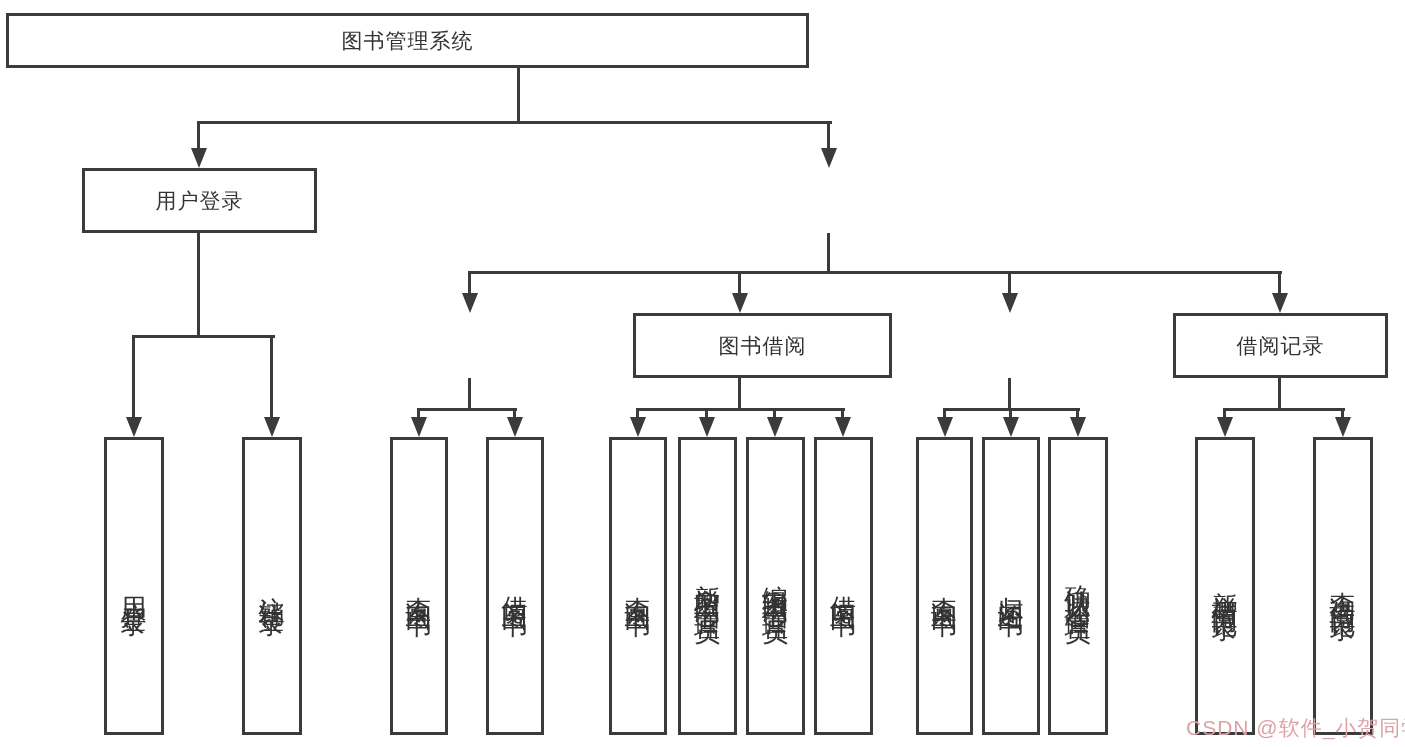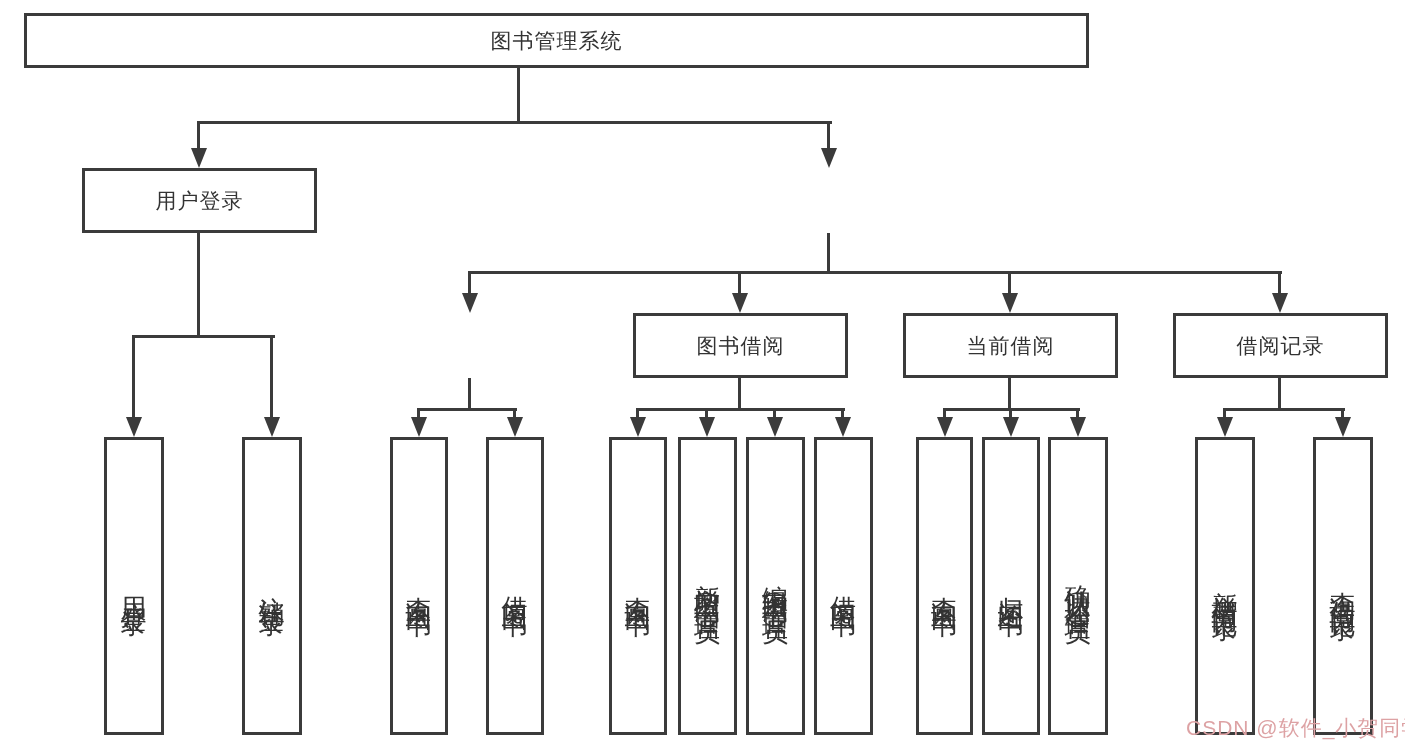--- a/index.html
+++ b/index.html
@@ -55,21 +55,21 @@
     color:#dda2a4;
     letter-spacing:1px;
     white-space:nowrap;
   }
 </style>
 </head>
 <body>
 
 <div class="stage">
 
-  <div class="box" style="left:24px;top:13px;width:1065px;height:55px;">
+  <div class="box" style="left:6px;top:13px;width:803px;height:55px;">
     <span>图书管理系统</span>
   </div>
 
   <div class="vline" style="left:517px;top:68px;height:56px;"></div>
   <div class="hline" style="left:197px;top:121px;width:635px;"></div>
   <div class="vline" style="left:197px;top:121px;height:29px;"></div>
   <div class="ah" style="left:191px;top:148px;"></div>
   <div class="vline" style="left:827px;top:121px;height:29px;"></div>
   <div class="ah" style="left:821px;top:148px;"></div>
 
@@ -88,25 +88,22 @@
   <div class="hline" style="left:468px;top:271px;width:814px;"></div>
   <div class="vline" style="left:468px;top:271px;height:26px;"></div>
   <div class="ah" style="left:462px;top:293px;"></div>
   <div class="vline" style="left:738px;top:271px;height:26px;"></div>
   <div class="ah" style="left:732px;top:293px;"></div>
   <div class="vline" style="left:1008px;top:271px;height:26px;"></div>
   <div class="ah" style="left:1002px;top:293px;"></div>
   <div class="vline" style="left:1278px;top:271px;height:26px;"></div>
   <div class="ah" style="left:1272px;top:293px;"></div>
 
-  <div class="box" style="left:633px;top:313px;width:215px;height:65px;">
+  <div class="box" style="left:633px;top:313px;width:259px;height:65px;">
     <span>图书借阅</span>
-  </div>
-  <div class="box" style="left:903px;top:313px;width:215px;height:65px;">
-    <span>当前借阅</span>
   </div>
   <div class="box" style="left:1173px;top:313px;width:215px;height:65px;font-family:Liberation Mono, monospace;">
     <span>借阅记录</span>
   </div>
 
   <div class="vline" style="left:468px;top:378px;height:33px;"></div>
   <div class="hline" style="left:417px;top:408px;width:100px;"></div>
   <div class="vline" style="left:417px;top:408px;height:13px;"></div>
   <div class="ah" style="left:411px;top:417px;"></div>
   <div class="vline" style="left:513px;top:408px;height:13px;"></div>

